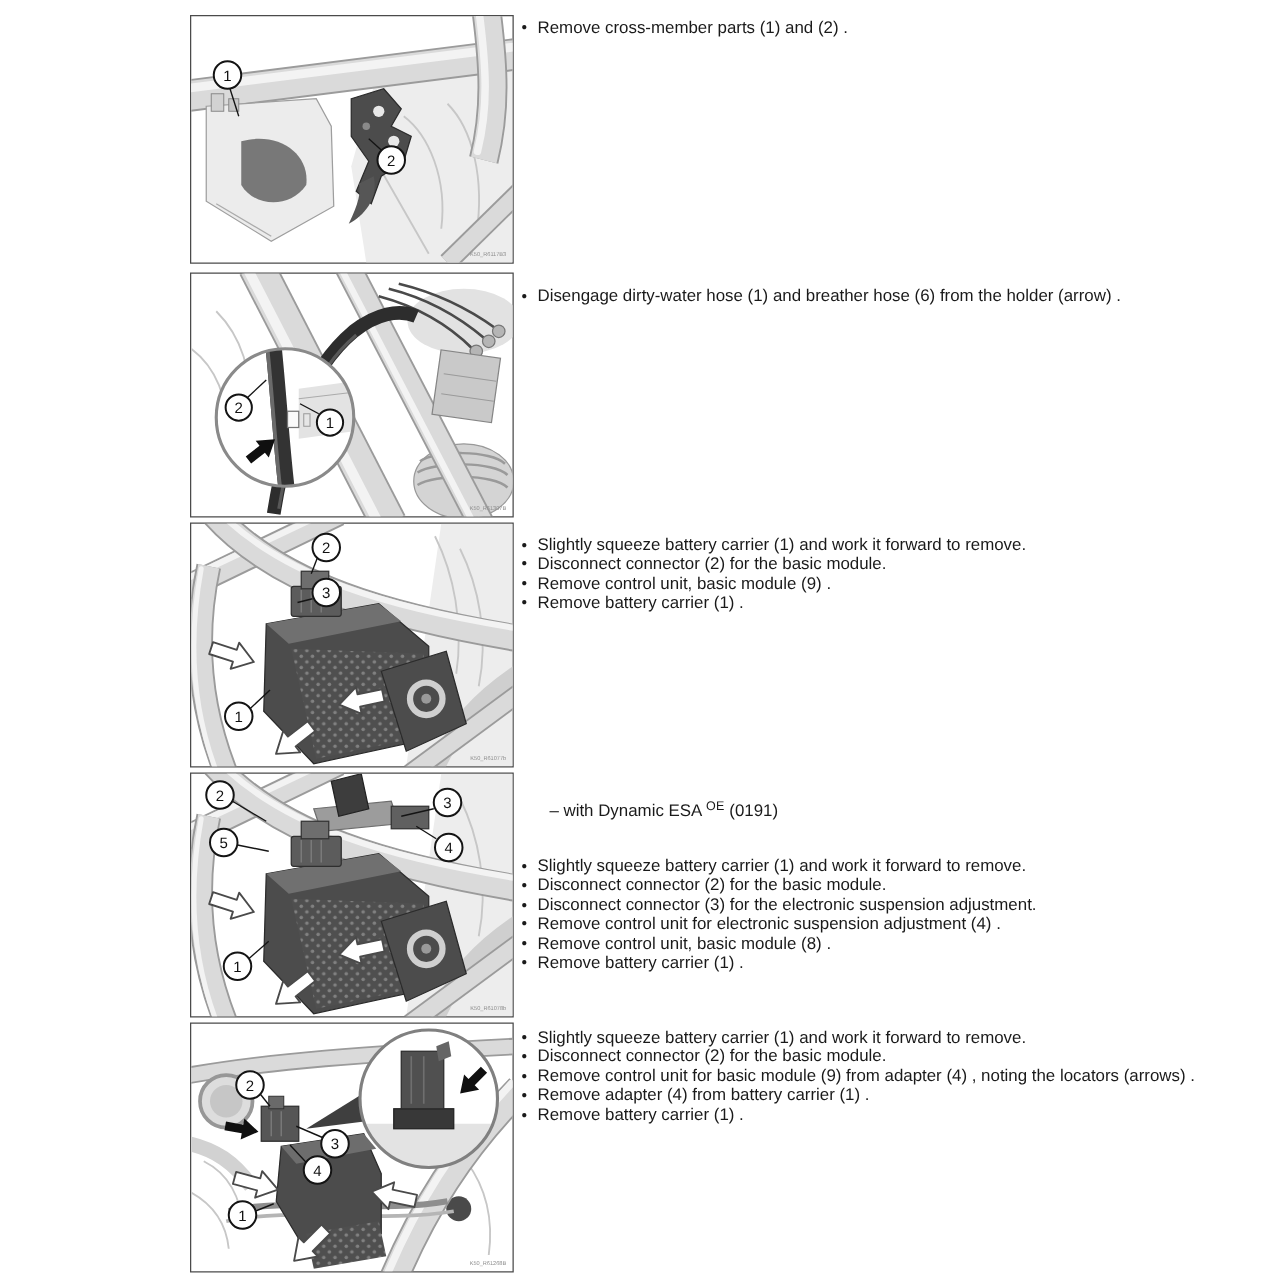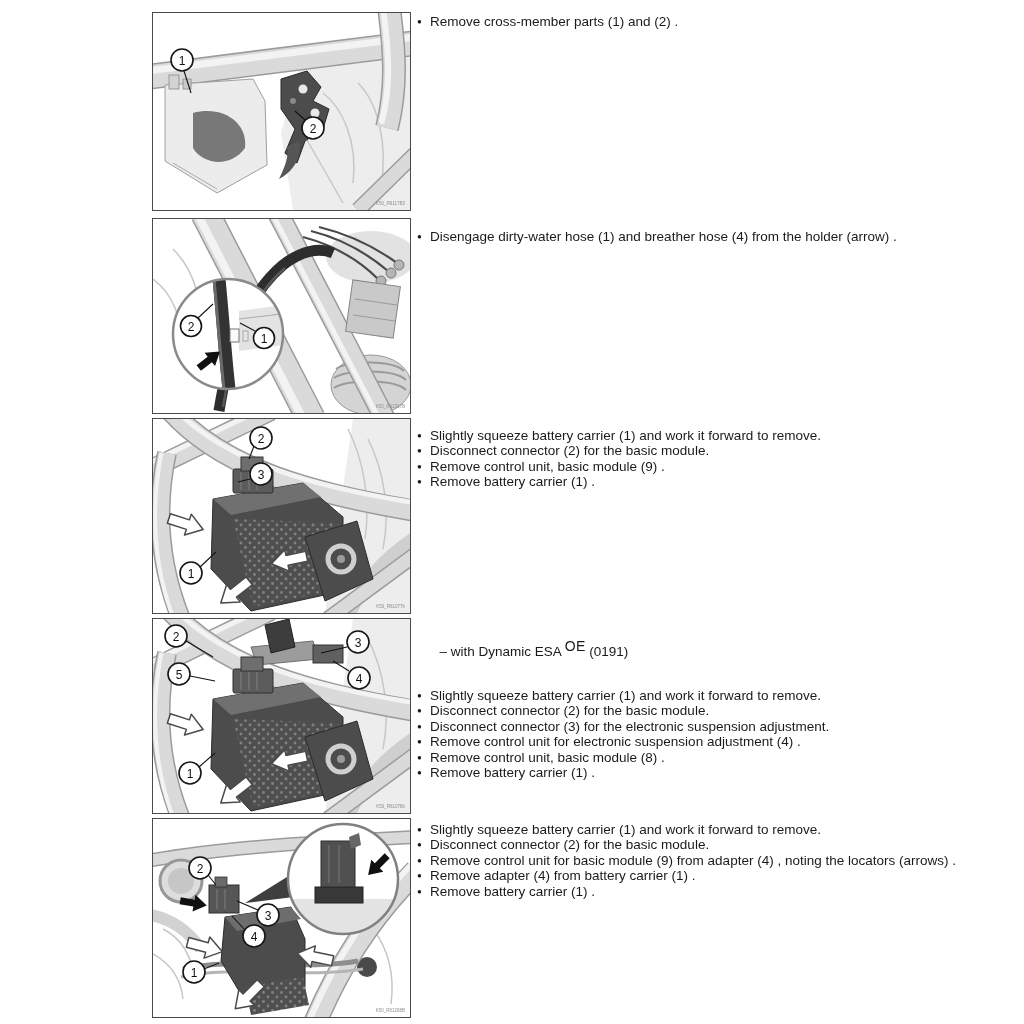--- a/index.html
+++ b/index.html
@@ -6,21 +6,21 @@
   #page{position:relative;width:1024px;height:1024px;background:#fff;overflow:hidden;
         font-family:"Liberation Sans",sans-serif;color:#1a1a1a;}
   .figure{position:absolute;left:152px;width:257px;border:1px solid #4a4a4a;background:#fff;box-sizing:content-box;}
   .figure svg{display:block;}
   .section-text{position:absolute;left:417px;width:596px;font-size:13.5px;line-height:15.4px;}
   .bullet-row{display:flex;align-items:flex-start;}
   .bullet-marker{flex:0 0 13px;font-size:8px;line-height:15.4px;color:#1a1a1a;}
   .bullet-text{flex:1;}
   .section-heading{line-height:16px;margin-bottom:12px;white-space:pre-wrap;}
   .hd-bold{font-weight:400;}
-  .hd-sup{font-size:14px;vertical-align:5px;margin-left:3px;letter-spacing:.2px;}
+  .hd-sup{font-size:10px;vertical-align:5px;margin-left:3px;letter-spacing:.2px;}
   
   .tO{fill:none;stroke:#9b9b9b;}
   .tF{fill:none;stroke:#dadada;}
   .tH{fill:none;stroke:#f3f3f3;stroke-linecap:round;}
   .bgl{fill:none;stroke:#c7c7c7;stroke-width:1.5;}
   .lt{fill:#ececec;stroke:#9e9e9e;stroke-width:1;}
   .dk{fill:#4c4c4c;stroke:#2b2b2b;stroke-width:1;}
   .co{fill:#fff;stroke:#141414;stroke-width:1.6;}
   .cot{font:400 12px "Liberation Sans",sans-serif;text-anchor:middle;fill:#111;}
   .ldr{stroke:#141414;stroke-width:1.1;fill:none;}
@@ -392,21 +392,21 @@
   <div class="section-text" style="top:14px;">
     <div class="bullet-row">
       <span class="bullet-marker">●</span>
       <span class="bullet-text">Remove cross-member parts (1) and (2) .</span>
     </div>
   </div>
 
   <div class="section-text" style="top:229px;">
     <div class="bullet-row">
       <span class="bullet-marker">●</span>
-      <span class="bullet-text">Disengage dirty-water hose (1) and breather hose (4) from the holder (arrow) .</span>
+      <span class="bullet-text">Disengage dirty-water hose (1) and breather hose (6) from the holder (arrow) .</span>
     </div>
   </div>
 
   <div class="section-text" style="top:428px;">
     <div class="bullet-row">
       <span class="bullet-marker">●</span>
       <span class="bullet-text">Slightly squeeze battery carrier (1) and work it forward to remove.</span>
     </div>
     <div class="bullet-row">
       <span class="bullet-marker">●</span>

